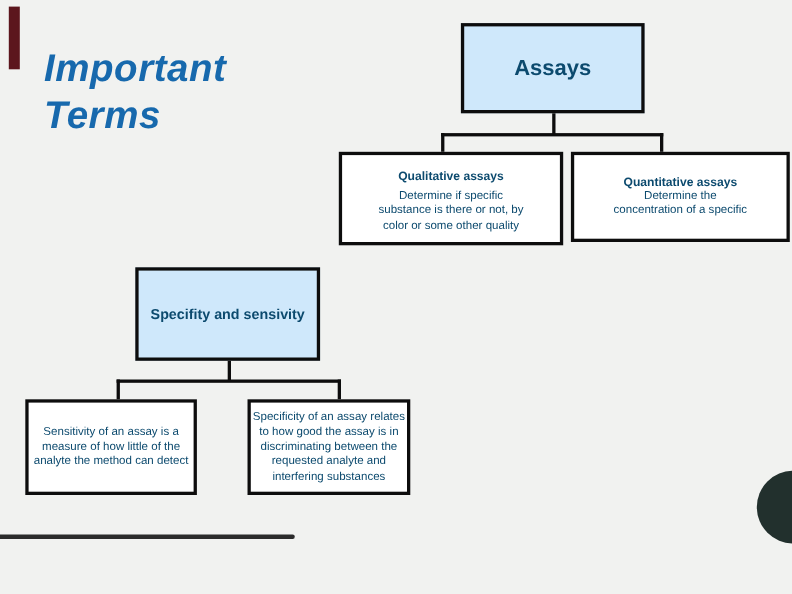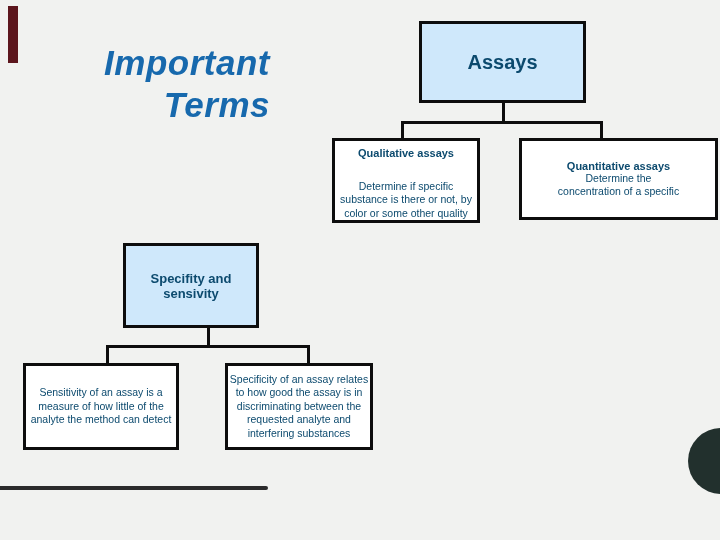--- a/index.html
+++ b/index.html
@@ -9,41 +9,40 @@
     background:#f1f2f0;
     overflow:hidden;
     font-family:"Liberation Sans", sans-serif;
   }
   .accent-bar{
     position:absolute;left:8px;top:6px;width:10px;height:57px;
     background:#5c161d;
   }
   .title{
     position:absolute;left:40px;top:42px;width:230px;
-    text-align:right;
     color:#1769ad;
     font-size:35px;line-height:1.2;
     font-weight:bold;font-style:italic;
     letter-spacing:0.5px;
   }
   .dbox{
     position:absolute;
     border:3px solid #0d0d0d;
     box-sizing:border-box;
     color:#0c4a6e;
     display:flex;flex-direction:column;
     align-items:center;justify-content:center;
     text-align:center;
   }
   .fill-blue{background:#cfe8fb;}
   .fill-white{background:#ffffff;}
   .assays-box{left:419px;top:21px;width:167px;height:82px;font-size:20px;font-weight:bold;}
-  .qualitative-box{left:332px;top:138px;width:148px;height:85px;justify-content:space-between;padding-top:6px;}
+  .qualitative-box{left:308px;top:138px;width:204px;height:85px;justify-content:center;padding-top:6px;}
   .quantitative-box{left:519px;top:138px;width:199px;height:82px;}
-  .specifity-box{left:123px;top:243px;width:136px;height:85px;font-size:13px;font-weight:bold;}
+  .specifity-box{left:123px;top:243px;width:168px;height:85px;font-size:13px;font-weight:bold;}
   .sensitivity-box{left:23px;top:363px;width:156px;height:87px;}
   .specificity-box{left:225px;top:363px;width:148px;height:87px;}
   .box-heading{font-size:11px;font-weight:bold;margin-bottom:5px;}
   .box-body{font-size:10.5px;line-height:1.28;white-space:pre-line;}
   .conn{position:absolute;background:#0d0d0d;}
   .bottom-rule{
     position:absolute;left:0;top:486px;width:268px;height:4px;
     background:#2b2b2b;border-radius:0 2px 2px 0;
   }
   .corner-circle{

